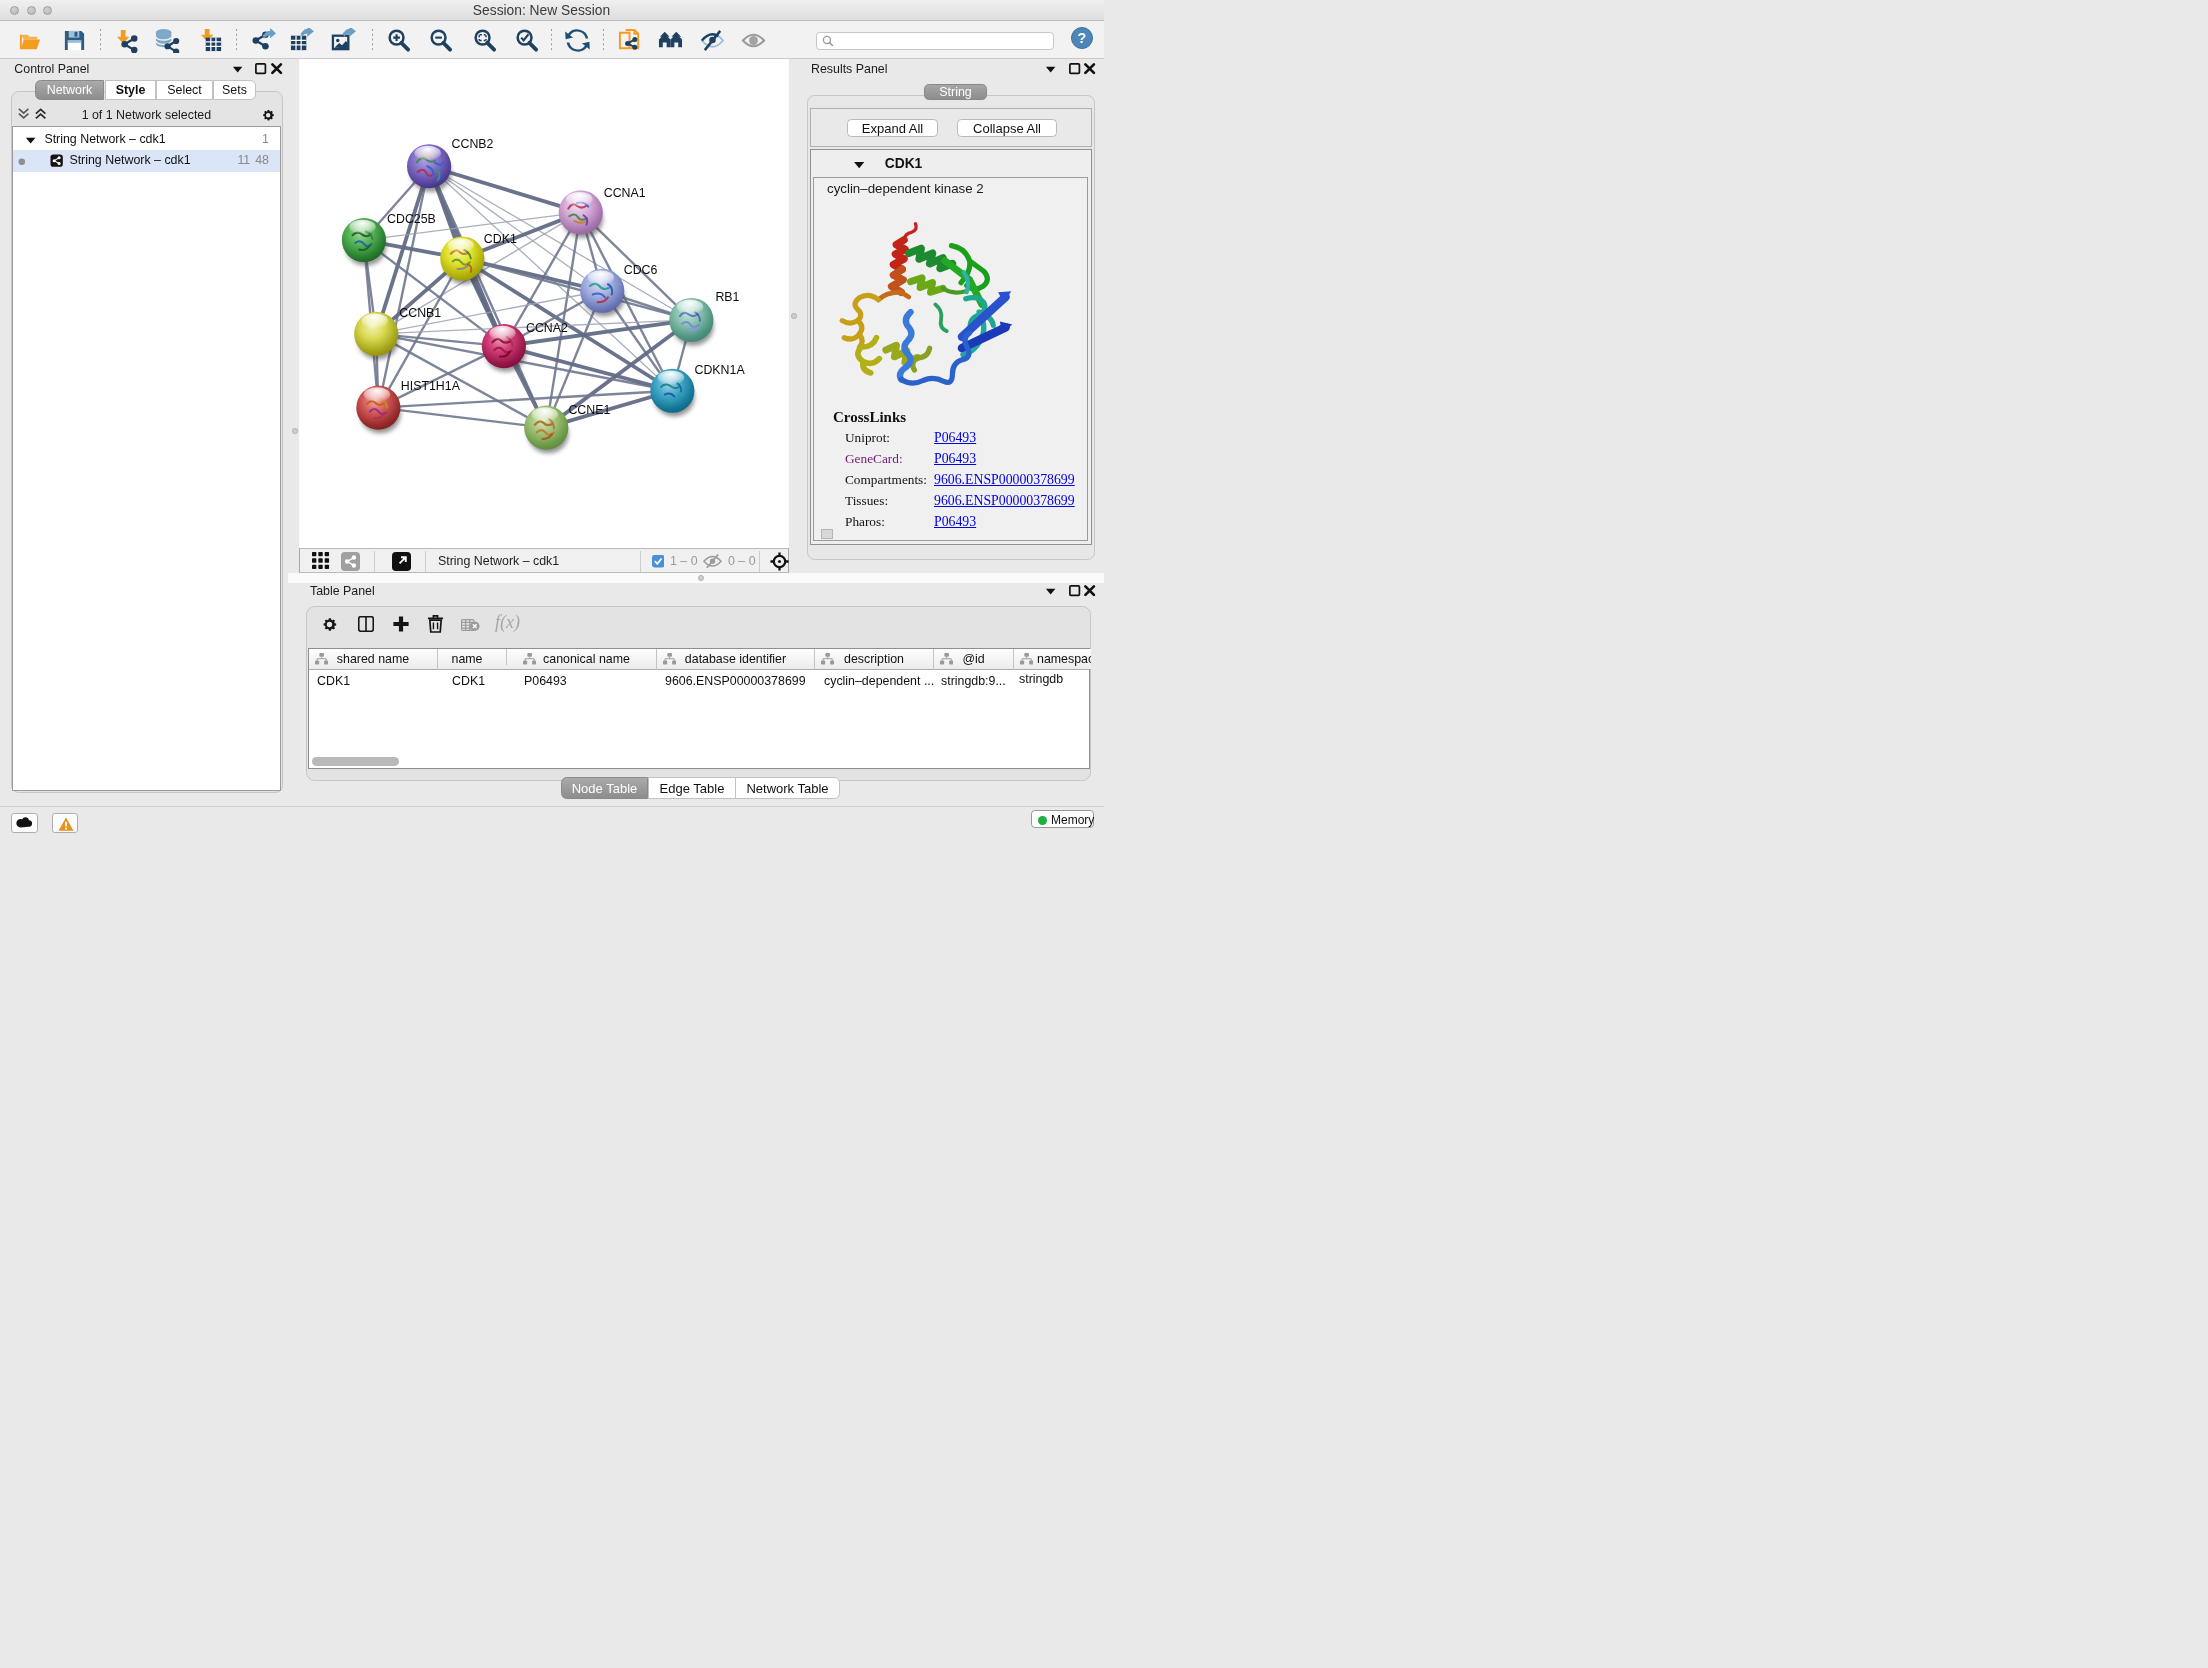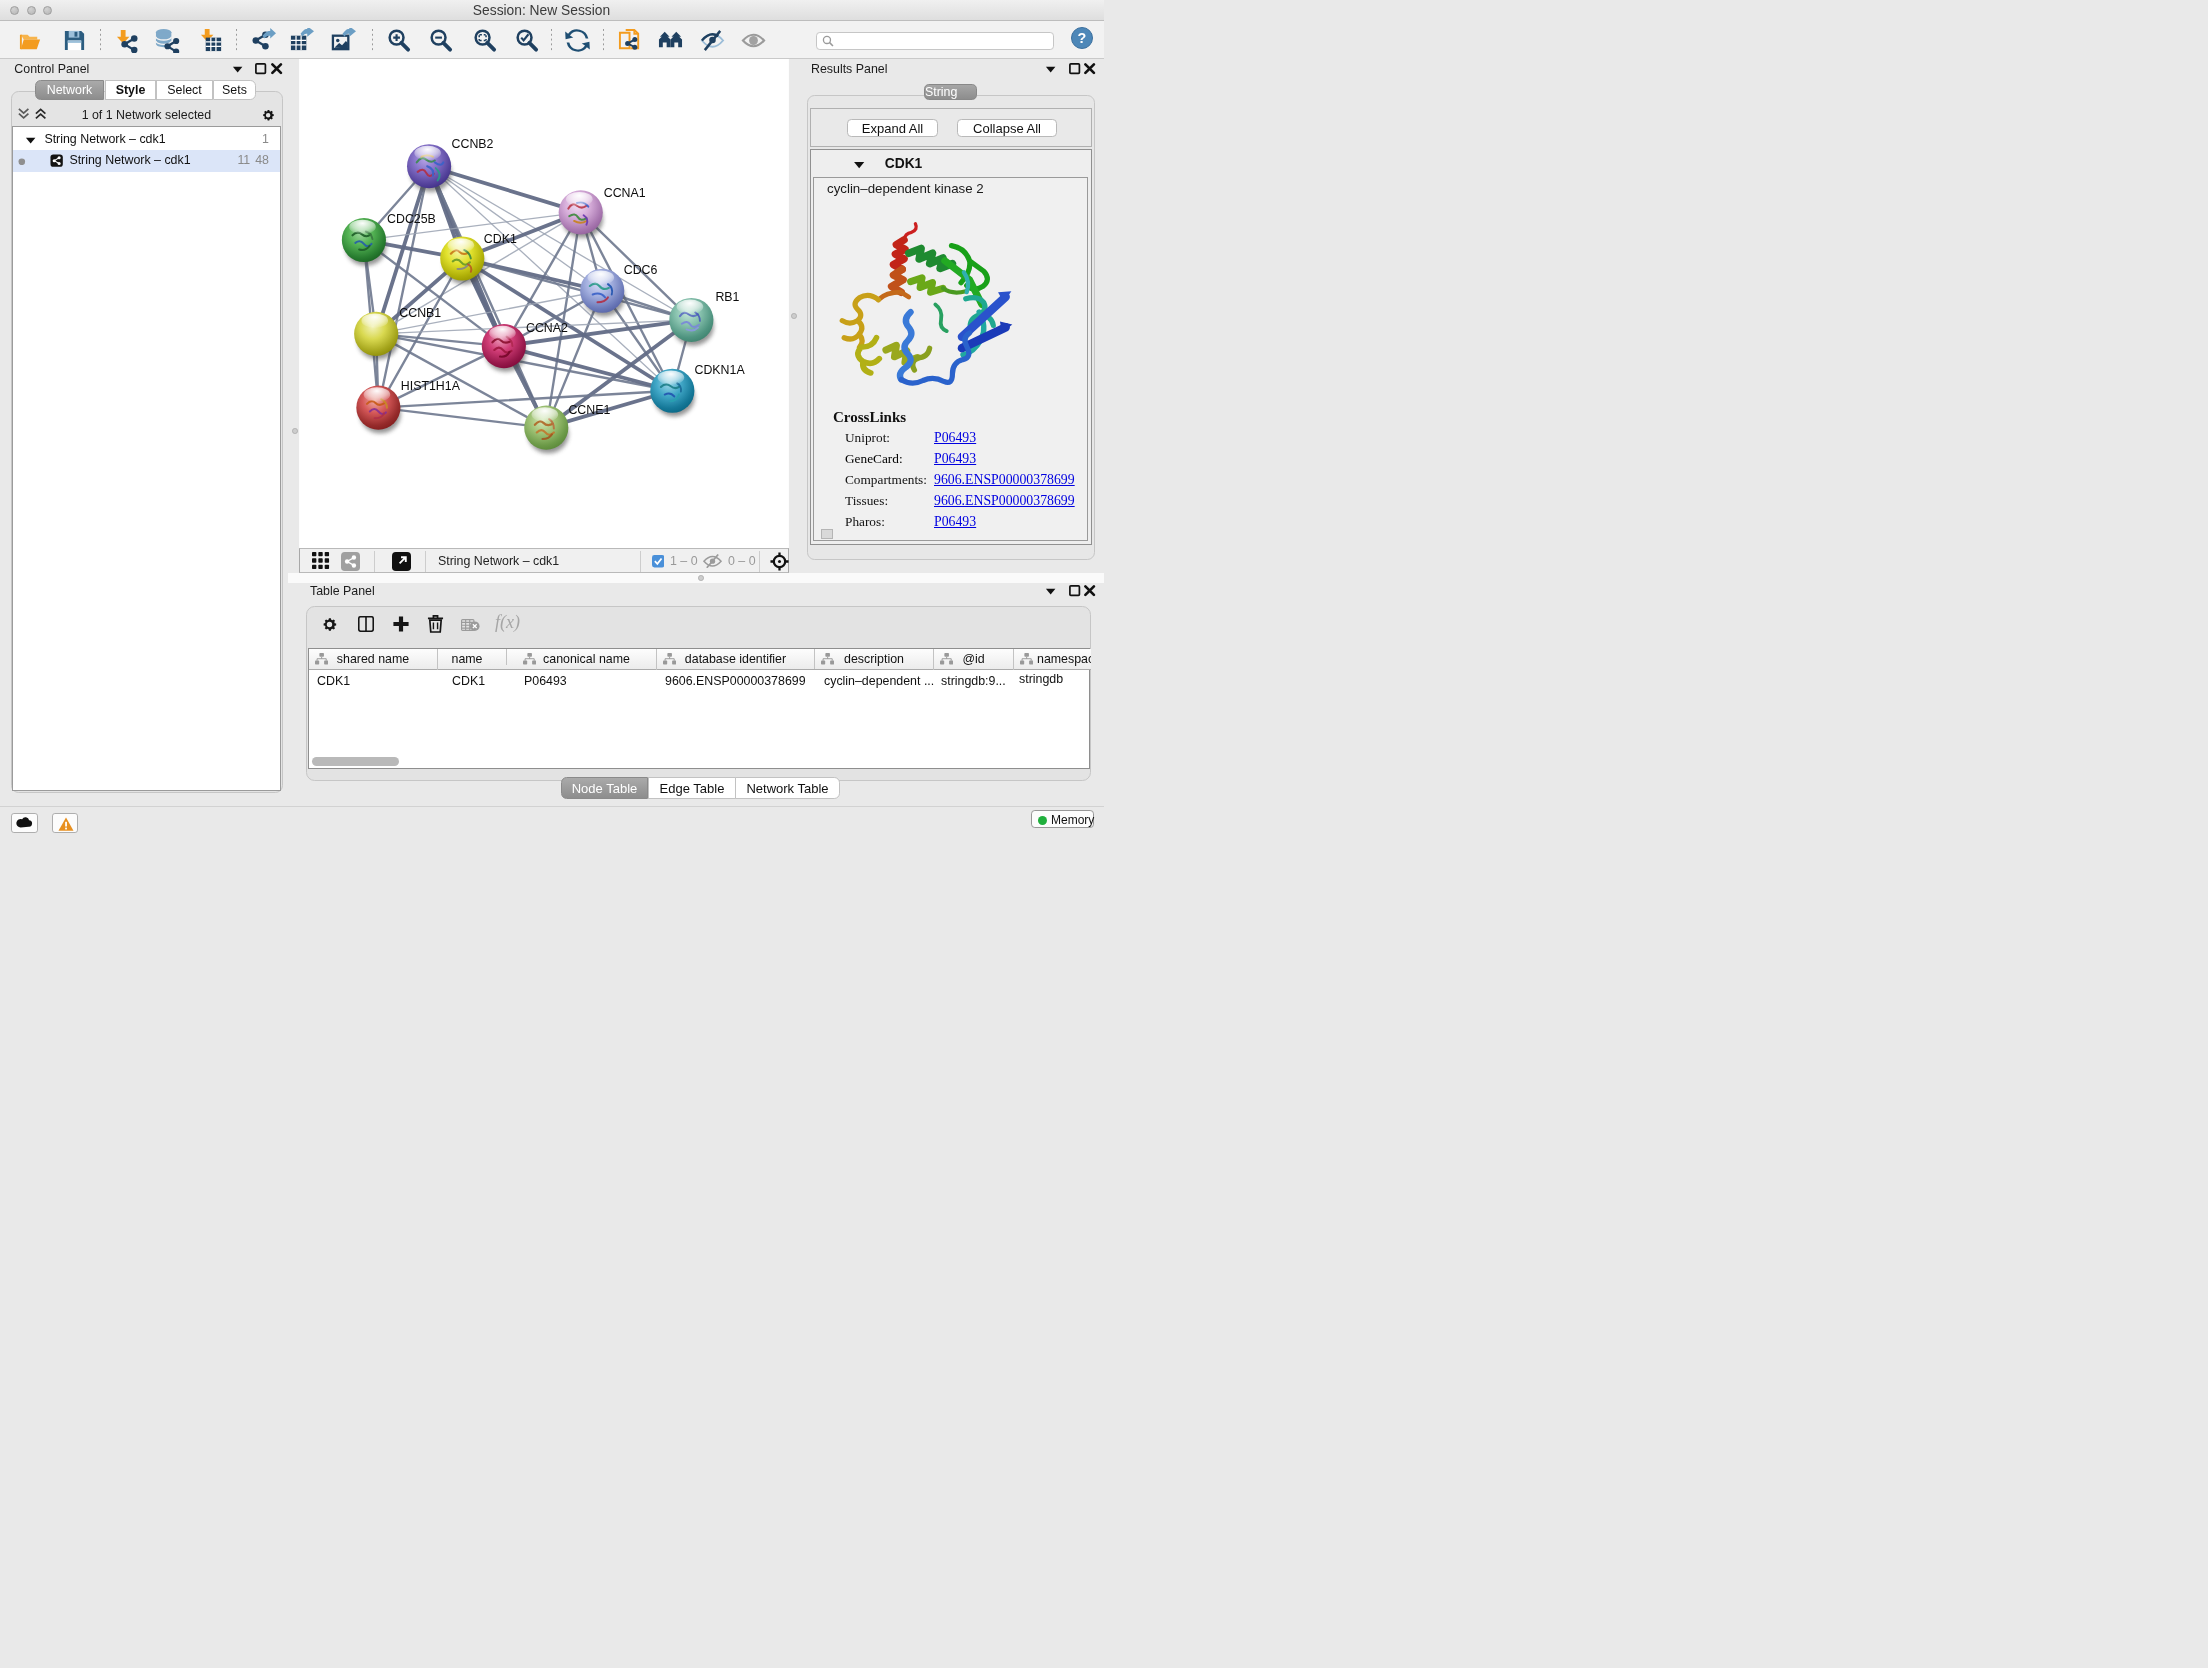--- a/index.html
+++ b/index.html
@@ -558,21 +558,21 @@
   <svg class="hicon" style="left:1044px; top:63px;" viewBox="0 0 14 14">
       <path d="M2 4 h10 l-5 6 z" fill="#111"></path>
     </svg>
   <svg class="hicon" style="left:1068px; top:62px;" viewBox="0 0 14 14">
       <rect x="2" y="2" width="10" height="10" fill="none" stroke="#111" stroke-width="1.8" rx="1"></rect>
     </svg>
   <svg class="hicon" style="left:1083px; top:62px;" viewBox="0 0 14 14">
       <path d="M2.5 2.5 L11.5 11.5 M11.5 2.5 L2.5 11.5" stroke="#111" stroke-width="2.8" stroke-linecap="round"></path>
     </svg>
   <div class="roundbox" style="left:807px; top:95px; width:288px; height:465px; background:#e7e7e7;"></div>
-  <div style="position:absolute; left:924px; top:84px; width:53px; height:15.7px; background:linear-gradient(#a6a6a6,#8d8d8d); border:1px solid #888; border-radius:4.8px; color:#fff; font-size:12.4px; line-height:14.7px;">String</div>
+  <div style="position:absolute; left:924px; top:84px; width:63px; height:15.7px; background:linear-gradient(#a6a6a6,#8d8d8d); border:1px solid #888; border-radius:4.8px; color:#fff; font-size:12.4px; text-align:center; line-height:14.7px;">String</div>
   <div style="position:absolute; left:810px; top:108px; width:282px; height:39px; background:#e9e9e9; border:1px solid #b0b0b0;"></div>
   <div style="position:absolute; left:847px; top:119px; width:91px; height:18px; background:#fff; border:1px solid #b9b9b9; border-radius:4.3px; font-size:13px; color:#111; text-align:center; line-height:17px;">Expand All</div>
   <div style="position:absolute; left:957px; top:119px; width:100px; height:18px; background:#fff; border:1px solid #b9b9b9; border-radius:4.3px; font-size:13px; color:#111; text-align:center; line-height:17px;">Collapse All</div>
   <div style="position:absolute; left:810px; top:149px; width:282px; height:396px; background:#eeeeee; border:1px solid #909090;"></div>
   <svg class="hicon" style="left:852px; top:158px; width:14.3px; height:14.3px;" viewBox="0 0 14 14">
       <path d="M2 4 h10 l-5 6 z" fill="#111"></path>
     </svg>
   <div style="position:absolute; left:856px; top:156px; width:95px; font-size:13.8px; font-weight:bold; color:#111;text-align:center;">CDK1</div>
   <div style="position:absolute; left:813px; top:177px; width:275px; height:364px; background:#f0f0f0; border:1px solid #9a9a9a;"></div>
   <div style="position:absolute; left:827px; top:181px; font-size:13.3px; color:#1a1a1a;">cyclin–dependent kinase 2</div>
@@ -600,21 +600,21 @@
 <path d="M92 98 q-9 8 -2 16 q6 7 -1 14 q-7 7 0 14 q7 7 -2 14 q-9 6 -5 13" stroke="#3a7ad8" stroke-width="6.5"></path>
 <path d="M82 169 q11 7 23 1 q11 -5 22 1 q9 4 9 -8 q0 -12 11 -15 q10 -2 4 -14 q-5 -9 3 -14" stroke="#2a62cc" stroke-width="5.5"></path>
 <path d="M148 56 q7 10 3 21" stroke="#30b0b0" stroke-width="4.5"></path>
 <path d="M118 90 q8 6 6 16 q-2 9 6 12" stroke="#28a060" stroke-width="4"></path>
 </g>
     </svg>
   <div style="position:absolute; left:821px; top:529px; width:12.4px; height:9.5px; background:#d9d9d9; border:1px solid #b5b5b5;"></div>
   <div style="position:absolute; left:833px; top:409px; font-family:'Liberation Serif',serif; font-size:15px; font-weight:bold; color:#111;">CrossLinks</div>
   <div style="position:absolute; left:845px; top:430px; font-family:'Liberation Serif',serif; font-size:13.3px; color:#111;">Uniprot:</div>
   <div style="position:absolute; left:934px; top:430px; font-family:'Liberation Serif',serif; font-size:13.8px;"><a class="lnk">P06493</a></div>
-  <div style="position:absolute; left:845px; top:451px; font-family:'Liberation Serif',serif; font-size:13.3px; color:#000000;">GeneCard:</div>
+  <div style="position:absolute; left:845px; top:451px; font-family:'Liberation Serif',serif; font-size:13.3px; color:#701a75;">GeneCard:</div>
   <div style="position:absolute; left:934px; top:451px; font-family:'Liberation Serif',serif; font-size:13.8px;"><a class="lnk">P06493</a></div>
   <div style="position:absolute; left:845px; top:472px; font-family:'Liberation Serif',serif; font-size:13.3px; color:#111;">Compartments:</div>
   <div style="position:absolute; left:934px; top:472px; font-family:'Liberation Serif',serif; font-size:13.8px;"><a class="lnk">9606.ENSP00000378699</a></div>
   <div style="position:absolute; left:845px; top:493px; font-family:'Liberation Serif',serif; font-size:13.3px; color:#111;">Tissues:</div>
   <div style="position:absolute; left:934px; top:493px; font-family:'Liberation Serif',serif; font-size:13.8px;"><a class="lnk">9606.ENSP00000378699</a></div>
   <div style="position:absolute; left:845px; top:514px; font-family:'Liberation Serif',serif; font-size:13.3px; color:#111;">Pharos:</div>
   <div style="position:absolute; left:934px; top:514px; font-family:'Liberation Serif',serif; font-size:13.8px;"><a class="lnk">P06493</a></div>
 </div>
 
 <div id="tablepanel">

